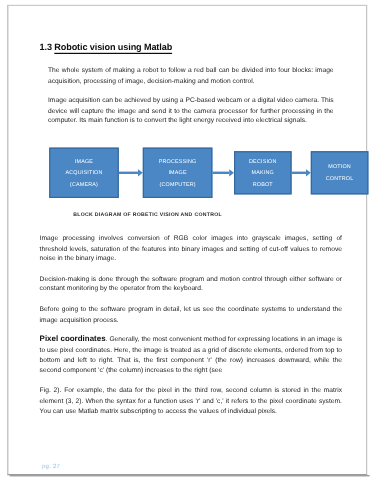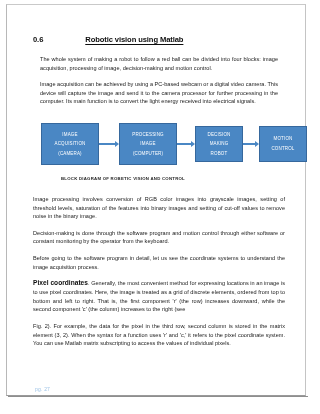--- a/index.html
+++ b/index.html
@@ -47,21 +47,20 @@
     margin: 0 0 11px 0;
     letter-spacing: -0.1px;
   }
   h1.sec-heading .num {
     text-decoration: none;
     margin-right: 2px;
   }
   h1.sec-heading .ttl {
     text-decoration: underline;
     text-underline-offset: 1.5px;
-    margin-left: 40px;
   }
   p.body {
     font-size: 5.55px;
     line-height: 8.6px;
     color: #1a1a1a;
     margin: 0 0 8px 0;
     text-align: justify;
     letter-spacing: 0.02px;
   }
   p.indent {
@@ -141,21 +140,21 @@
     letter-spacing: 0.2px;
   }
 </style>
 </head>
 <body>
 
 <div class="page">
   <div class="content">
 
     <h1 class="sec-heading">
-      <span class="num">0.6</span><span class="ttl">Robotic vision using Matlab</span>
+      <span class="num">1.3</span><span class="ttl">Robotic vision using Matlab</span>
     </h1>
 
     <p class="body indent">The whole system of making a robot to follow a red ball can be divided into four blocks: image acquisition, processing of image, decision-making and motion control.</p>
     <p class="body indent">Image acquisition can be achieved by using a PC-based webcam or a digital video camera. This device will capture the image and send it to the camera processor for further processing in the computer. Its main function is to convert the light energy received into electrical signals.</p>
 
     <div class="diagram">
       <div class="blk b1">
         <span>IMAGE</span>
         <span>ACQUISITION</span>
         <span>(CAMERA)</span>

